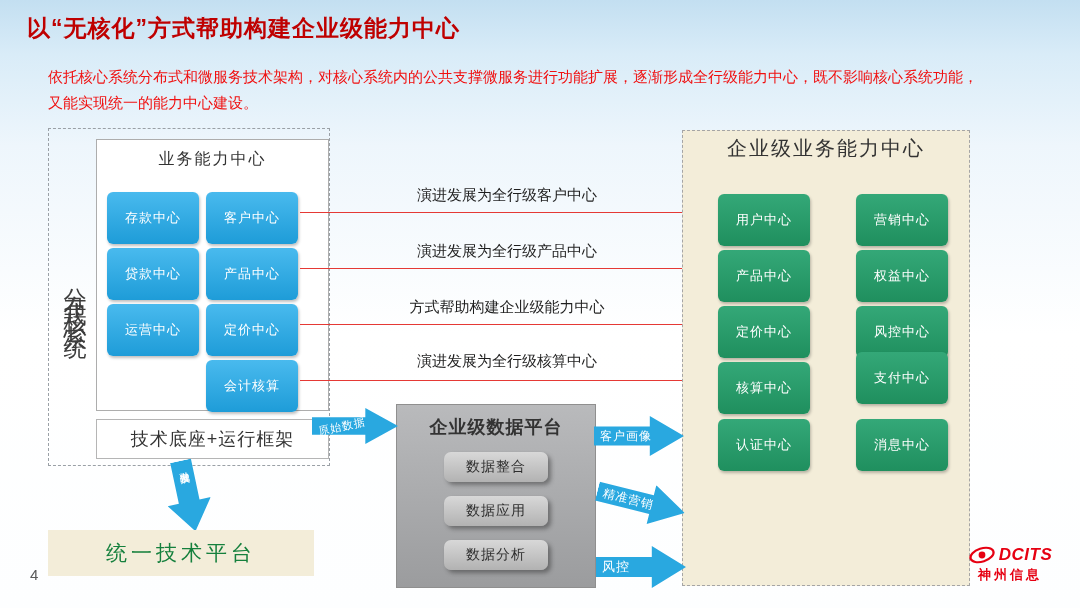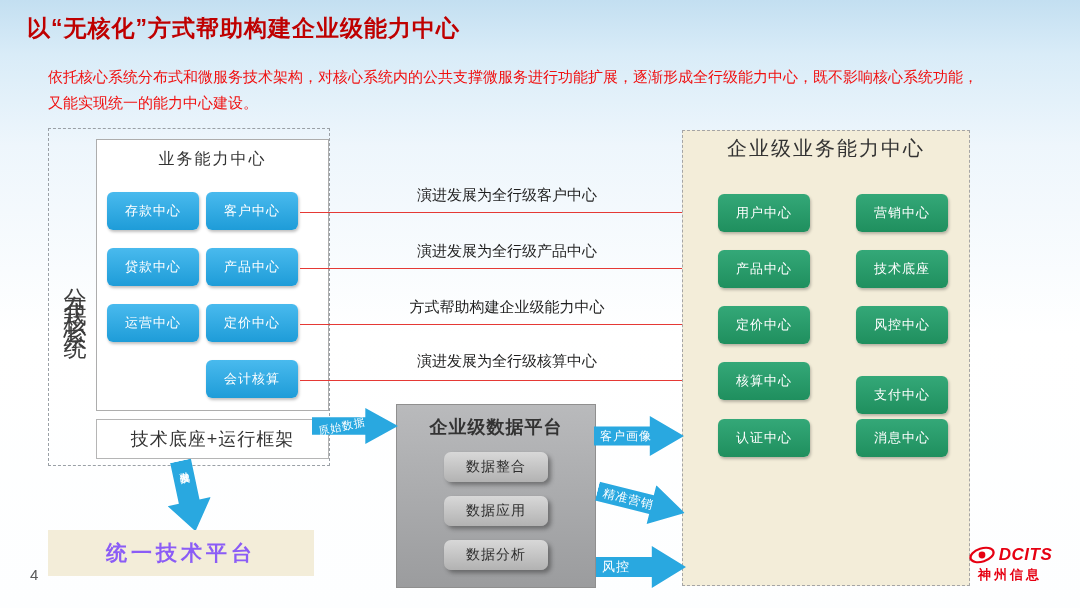--- a/index.html
+++ b/index.html
@@ -11,21 +11,21 @@
   .slide-title { position:absolute; left:27px; top:13px; font-size:23px; font-weight:bold; color:#BF0000; letter-spacing:1px; }
   .subtitle { position:absolute; left:48px; top:64px; width:930px; font-size:15px; line-height:1.75; color:#F01010; }
 
   .core-box { position:absolute; left:48px; top:128px; width:282px; height:338px; border:1.5px dashed #9aa0a6; }
   .vertical-wrap { position:absolute; left:56px; top:128px; height:338px; width:40px; display:flex; align-items:center; justify-content:center; }
   .vertical-label { writing-mode:vertical-rl; text-orientation:upright; font-size:23px; color:#3d3d3d; letter-spacing:8px; }
 
   .biz-box { position:absolute; left:96px; top:139px; width:233px; height:272px; background:#ffffff; border:1px solid #adadad; }
   .biz-title { margin-top:9px; text-align:center; font-size:16px; color:#333; letter-spacing:2px; }
 
-  .btn { position:absolute; width:92px; height:38px; border-radius:6px; color:#fff; font-size:13px;
+  .btn { position:absolute; width:92px; height:52px; border-radius:6px; color:#fff; font-size:13px;
          display:flex; align-items:center; justify-content:center; letter-spacing:1px;
          box-shadow:1px 2px 3px rgba(0,0,0,.25); }
   .btn-blue { background:linear-gradient(180deg,#49BAEE 0%,#1E9CD8 100%); }
   .btn-green { background:linear-gradient(180deg,#34A878 0%,#1F8F5E 100%); }
 
   .tech-base { position:absolute; left:96px; top:419px; width:233px; height:40px; border:1px solid #b5b5b5;
                background:rgba(255,255,255,.55); display:flex; align-items:center; justify-content:center;
                font-size:18px; color:#333; letter-spacing:1px; }
 
   .evo-line { position:absolute; left:300px; width:412px; height:0; border-top:1.5px solid #E53935; }
@@ -45,21 +45,21 @@
 
   .arrow { position:absolute; background:#29A8E0; display:flex; align-items:center; color:#fff; }
   .arrow-right { clip-path:polygon(0 26%,62% 26%,62% 0,100% 50%,62% 100%,62% 74%,0 74%);
                  padding-left:6px; font-size:12px; letter-spacing:1px; }
   .arrow-down { clip-path:polygon(26% 0,74% 0,74% 58%,100% 58%,50% 100%,0 58%,26% 58%);
                 justify-content:center; align-items:flex-start; }
   .arrow-down span { writing-mode:vertical-rl; font-size:10px; letter-spacing:1px; margin-top:3px; }
   .tilt-label { display:inline-block; transform:rotate(-12deg); }
 
   .unified { position:absolute; left:48px; top:530px; width:266px; height:46px; background:#F3EDD9;
-             display:flex; align-items:center; justify-content:center; font-size:21px; color:#8b5cf6; letter-spacing:4px;font-weight:bold; }
+             display:flex; align-items:center; justify-content:center; font-size:21px; color:#15803d; letter-spacing:4px; }
 
   .page-num { position:absolute; left:30px; top:566px; font-size:15px; color:#595959; }
 
   .logo { position:absolute; right:14px; top:545px; width:112px; text-align:center; color:#E60012; }
   .logo-top { display:flex; align-items:center; justify-content:center; gap:3px; }
   .logo-brand { font-size:17px; font-weight:bold; font-style:italic; letter-spacing:.5px; }
   .logo-company { font-size:13px; font-weight:bold; letter-spacing:3px; margin-top:1px; }
 </style>
 </head>
 <body>
@@ -98,25 +98,25 @@
   <div class="evo-label" style="top:298px">方式帮助构建企业级能力中心</div>
   <div class="evo-label" style="top:352px">演进发展为全行级核算中心</div>
 
   <div class="right-panel">
     <div class="right-title">企业级业务能力中心</div>
   </div>
 
   <div class="btn btn-green" style="left:718px;top:194px">用户中心</div>
   <div class="btn btn-green" style="left:856px;top:194px">营销中心</div>
   <div class="btn btn-green" style="left:718px;top:250px">产品中心</div>
-  <div class="btn btn-green" style="left:856px;top:250px">技术底座</div>
+  <div class="btn btn-green" style="left:856px;top:250px">权益中心</div>
   <div class="btn btn-green" style="left:718px;top:306px">定价中心</div>
   <div class="btn btn-green" style="left:856px;top:306px">风控中心</div>
   <div class="btn btn-green" style="left:718px;top:362px">核算中心</div>
-  <div class="btn btn-green" style="left:856px;top:376px">支付中心</div>
+  <div class="btn btn-green" style="left:856px;top:352px">支付中心</div>
   <div class="btn btn-green" style="left:718px;top:419px">认证中心</div>
   <div class="btn btn-green" style="left:856px;top:419px">消息中心</div>
 
   <div class="data-platform">
     <div class="dp-title">企业级数据平台</div>
   </div>
   <div class="data-item" style="top:452px">数据整合</div>
   <div class="data-item" style="top:496px">数据应用</div>
   <div class="data-item" style="top:540px">数据分析</div>
 

